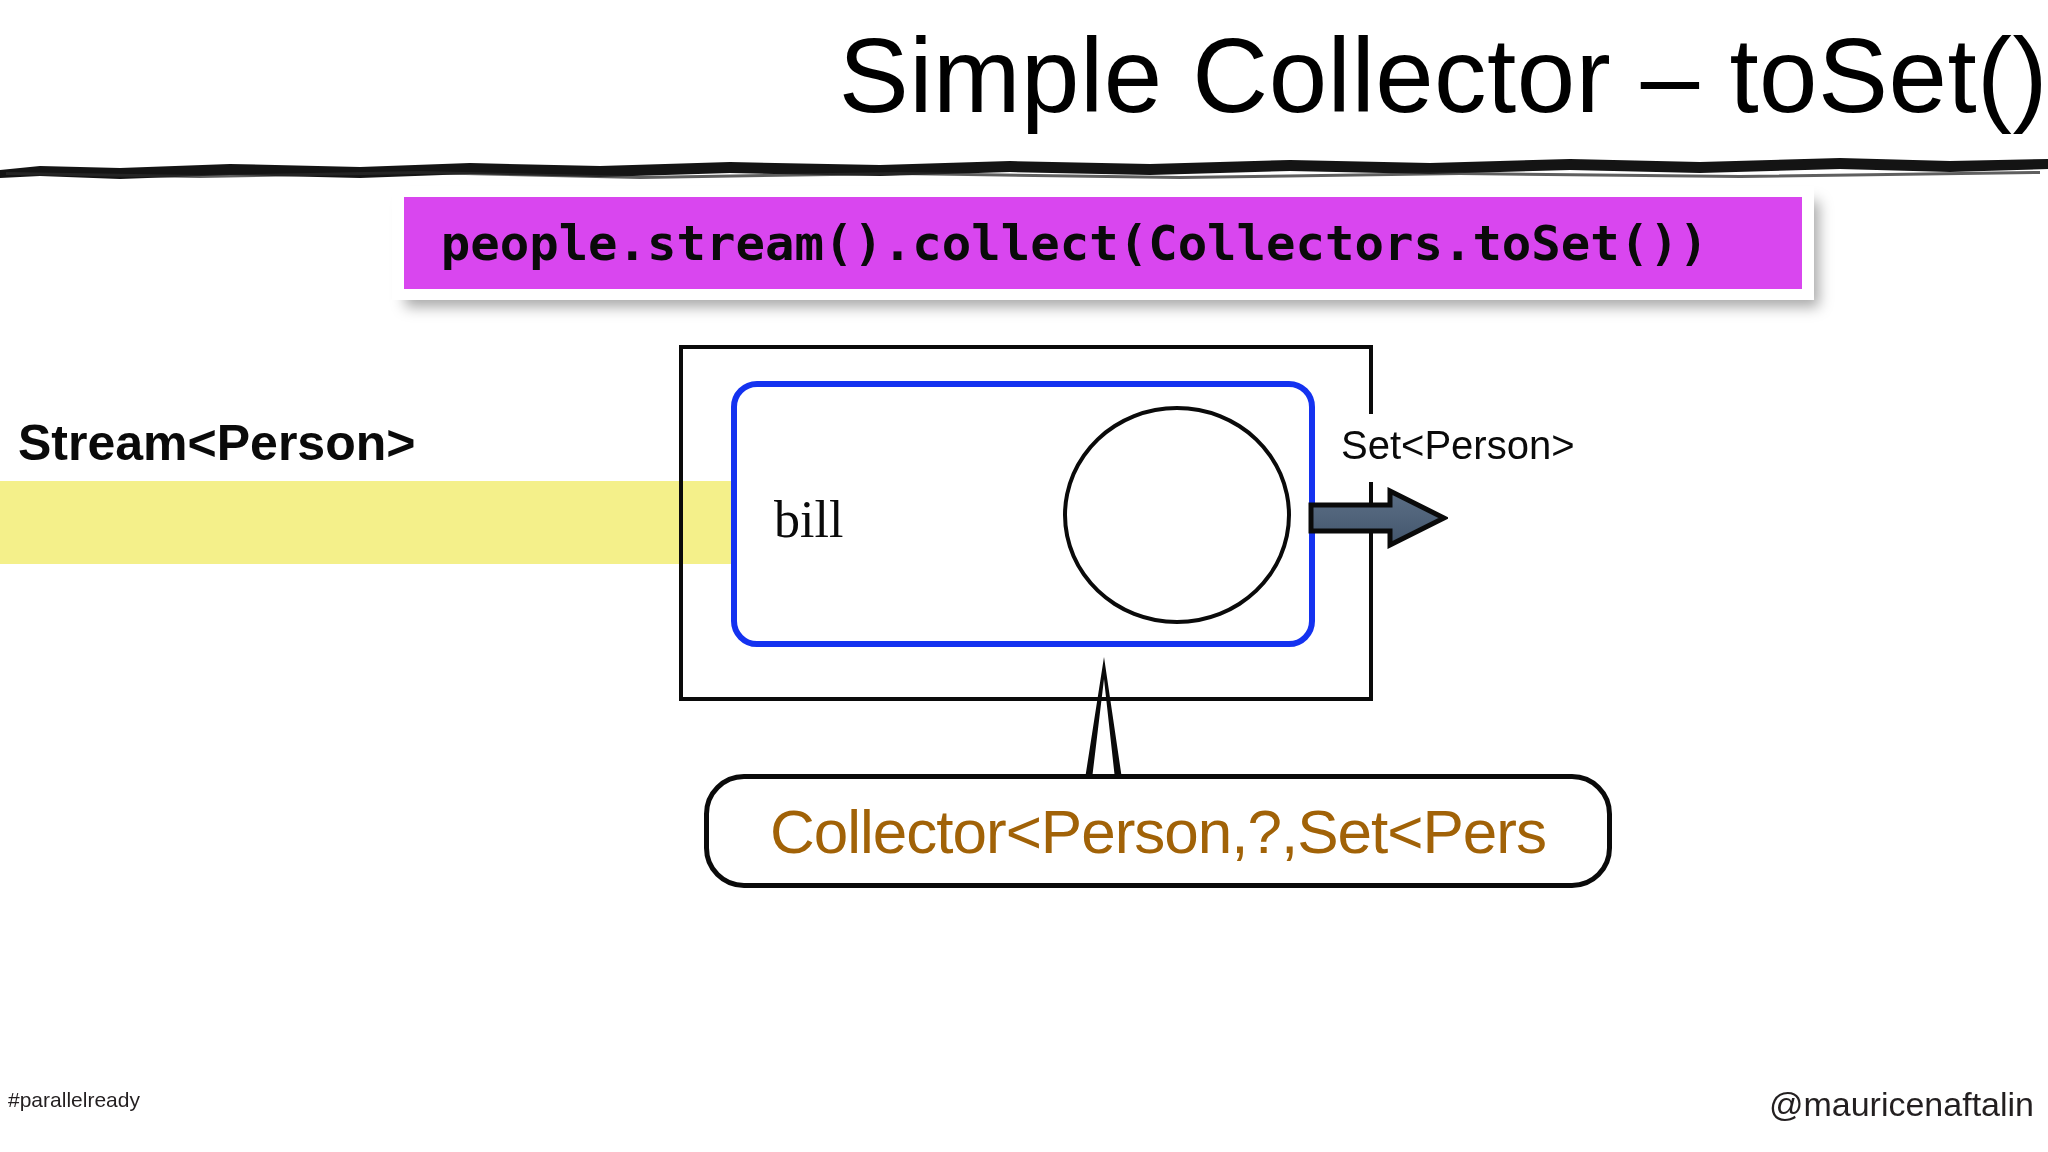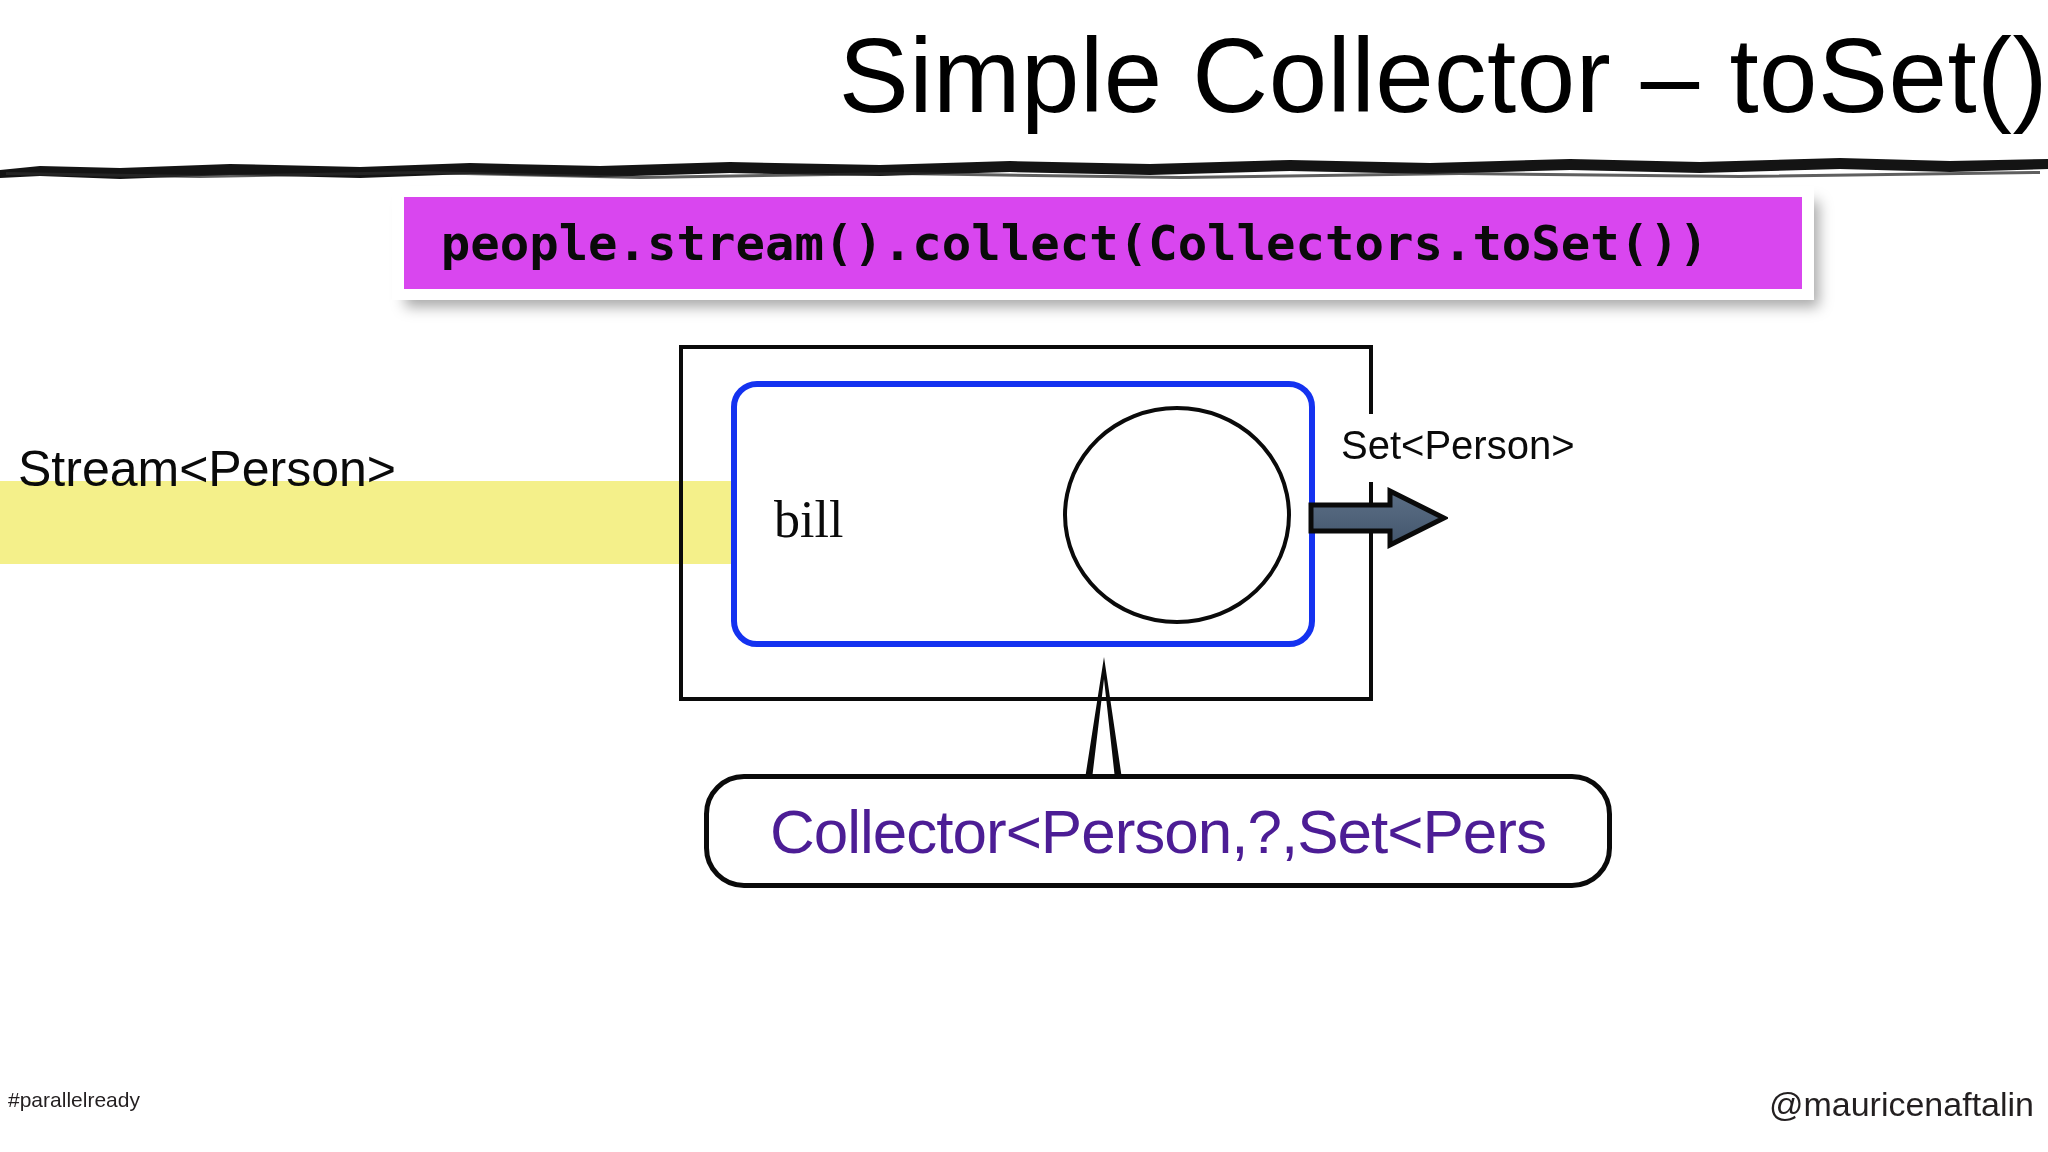--- a/index.html
+++ b/index.html
@@ -80,24 +80,24 @@
     top: 481px;
     width: 734px;
     height: 83px;
     background: #f4f08a;
   }
 
   
   #stream-label {
     position: absolute;
     left: 18px;
-    top: 440px;
+    top: 414px;
     font-family: "Liberation Sans", sans-serif;
     font-size: 50px;
-    font-weight: 400;
+    font-weight: 700;
     color: #0a0a0a;
     white-space: nowrap;
   }
 
   
   #set-label {
     position: absolute;
     left: 1337px;
     top: 423px;
     font-family: "Liberation Sans", sans-serif;
@@ -191,21 +191,21 @@
     box-sizing: border-box;
     display: flex;
     align-items: center;
     justify-content: center;
     z-index: 3;
   }
   #callout-text {
     font-family: "Liberation Sans", sans-serif;
     font-size: 62px;
     font-weight: 400;
-    color: #4c1d95;
+    color: #a16207;
     white-space: nowrap;
     letter-spacing: -1px;
   }
 
   
   #footer-left {
     position: absolute;
     left: 8px;
     top: 1088px;
     font-family: "Liberation Sans", sans-serif;

